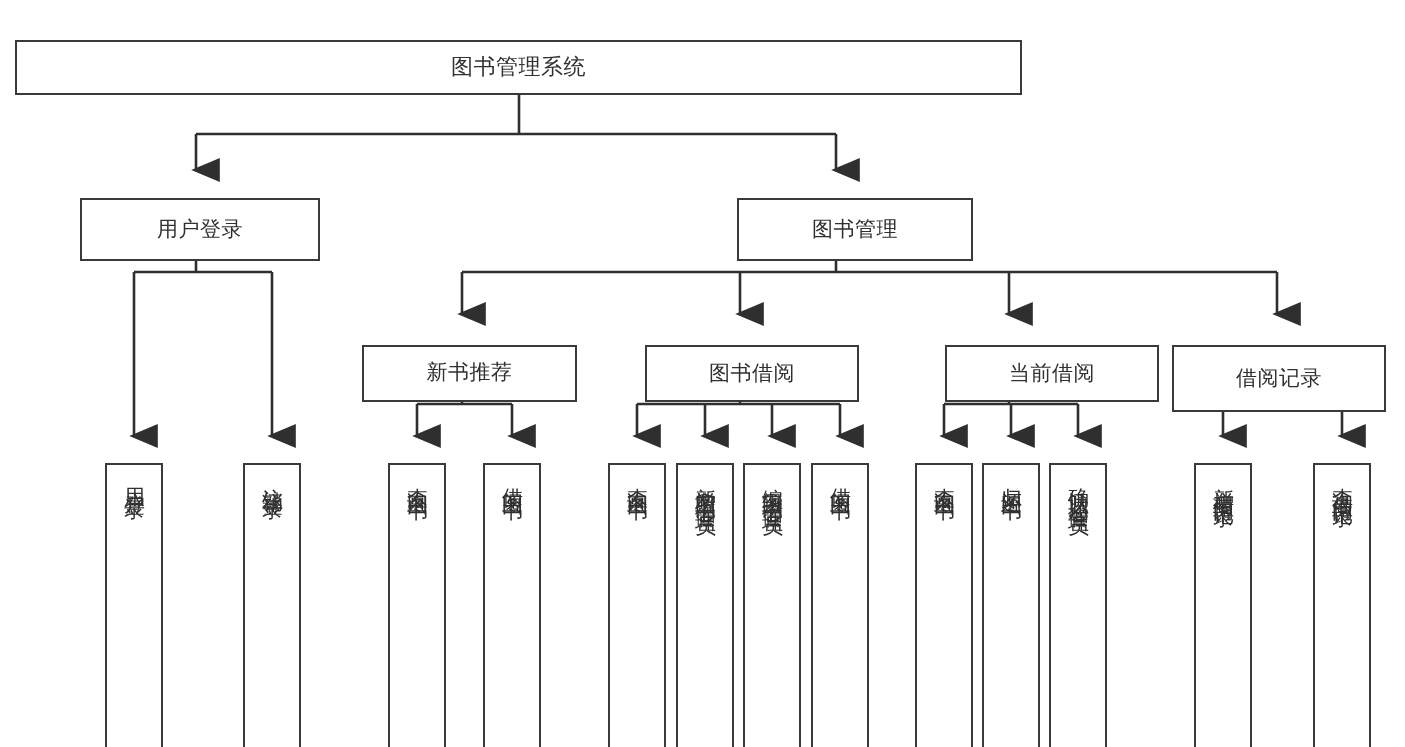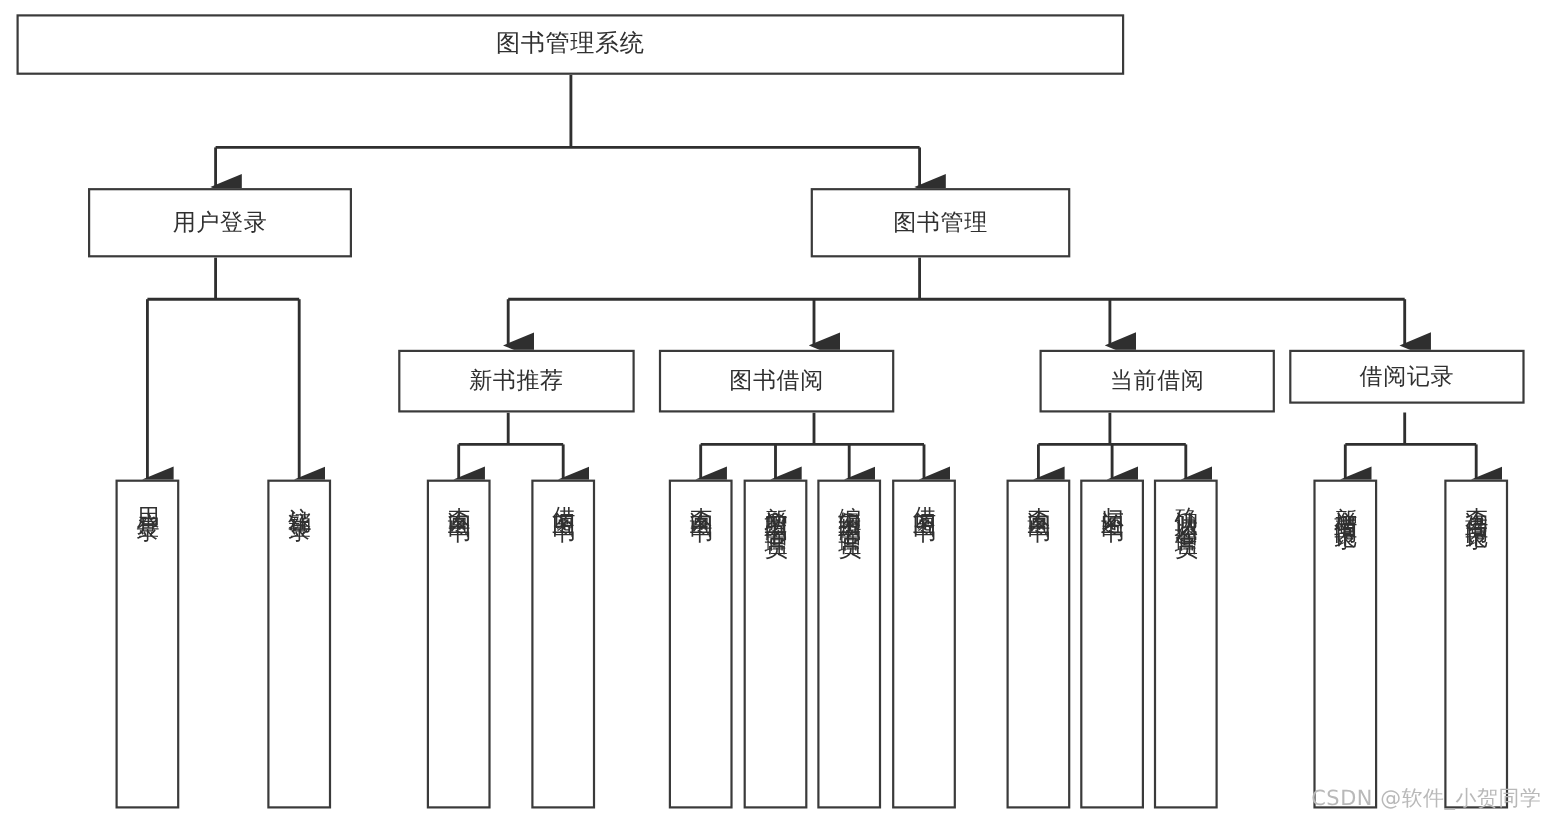--- a/index.html
+++ b/index.html
@@ -28,20 +28,21 @@
     position: absolute;
     box-sizing: border-box;
     background: #ffffff;
     border: 2px solid #3a3a3a;
     color: #303030;
     display: flex;
     align-items: center;
     justify-content: center;
     text-align: center;
     overflow: hidden;
+    margin-top: 27px;
   }
   
   .node.horiz {
     font-size: 21px;
     letter-spacing: 0.5px;
     line-height: 1.2;
   }
   .node.root {
     font-size: 22px;
   }
@@ -129,30 +130,30 @@
     <span>图书管理系统</span>
   </div>
 
   <div class="node horiz" style="left:80px; top:171px; width:240px; height:63px;">
     <span>用户登录</span>
   </div>
   <div class="node horiz" style="left:737px; top:171px; width:236px; height:63px;">
     <span>图书管理</span>
   </div>
 
-  <div class="node horiz" style="left:362px; top:318px; width:215px; height:57px;">
+  <div class="node horiz" style="left:362px; top:318px; width:215px; height:57px;font-family:Liberation Mono, monospace;">
     <span>新书推荐</span>
   </div>
-  <div class="node horiz" style="left:599px; top:318px; width:214px; height:57px;">
+  <div class="node horiz" style="left:645px; top:318px; width:214px; height:57px;">
     <span>图书借阅</span>
   </div>
   <div class="node horiz" style="left:945px; top:318px; width:214px; height:57px;">
     <span>当前借阅</span>
   </div>
-  <div class="node horiz" style="left:1172px; top:318px; width:214px; height:49px;">
+  <div class="node horiz" style="left:1172px; top:318px; width:214px; height:67px;">
     <span>借阅记录</span>
   </div>
 
   <div class="node vert" style="left:105px; top:436px; width:58px; height:299px;">
     <span class="vlabel">用户登录</span>
   </div>
   <div class="node vert" style="left:243px; top:436px; width:58px; height:299px;">
     <span class="vlabel">注销登录</span>
   </div>
 
@@ -186,15 +187,14 @@
     <span class="vlabel">确认归还（管理员）</span>
   </div>
 
   <div class="node vert" style="left:1194px; top:436px; width:58px; height:299px;">
     <span class="vlabel">新增借阅记录</span>
   </div>
   <div class="node vert" style="left:1313px; top:436px; width:58px; height:299px;">
     <span class="vlabel">查询借阅记录</span>
   </div>
 
-  <div class="watermark" style="left:1192px; top:713px;">CSDN @软件_小贺同学</div>
 
 </div>
 
 </body></html>

